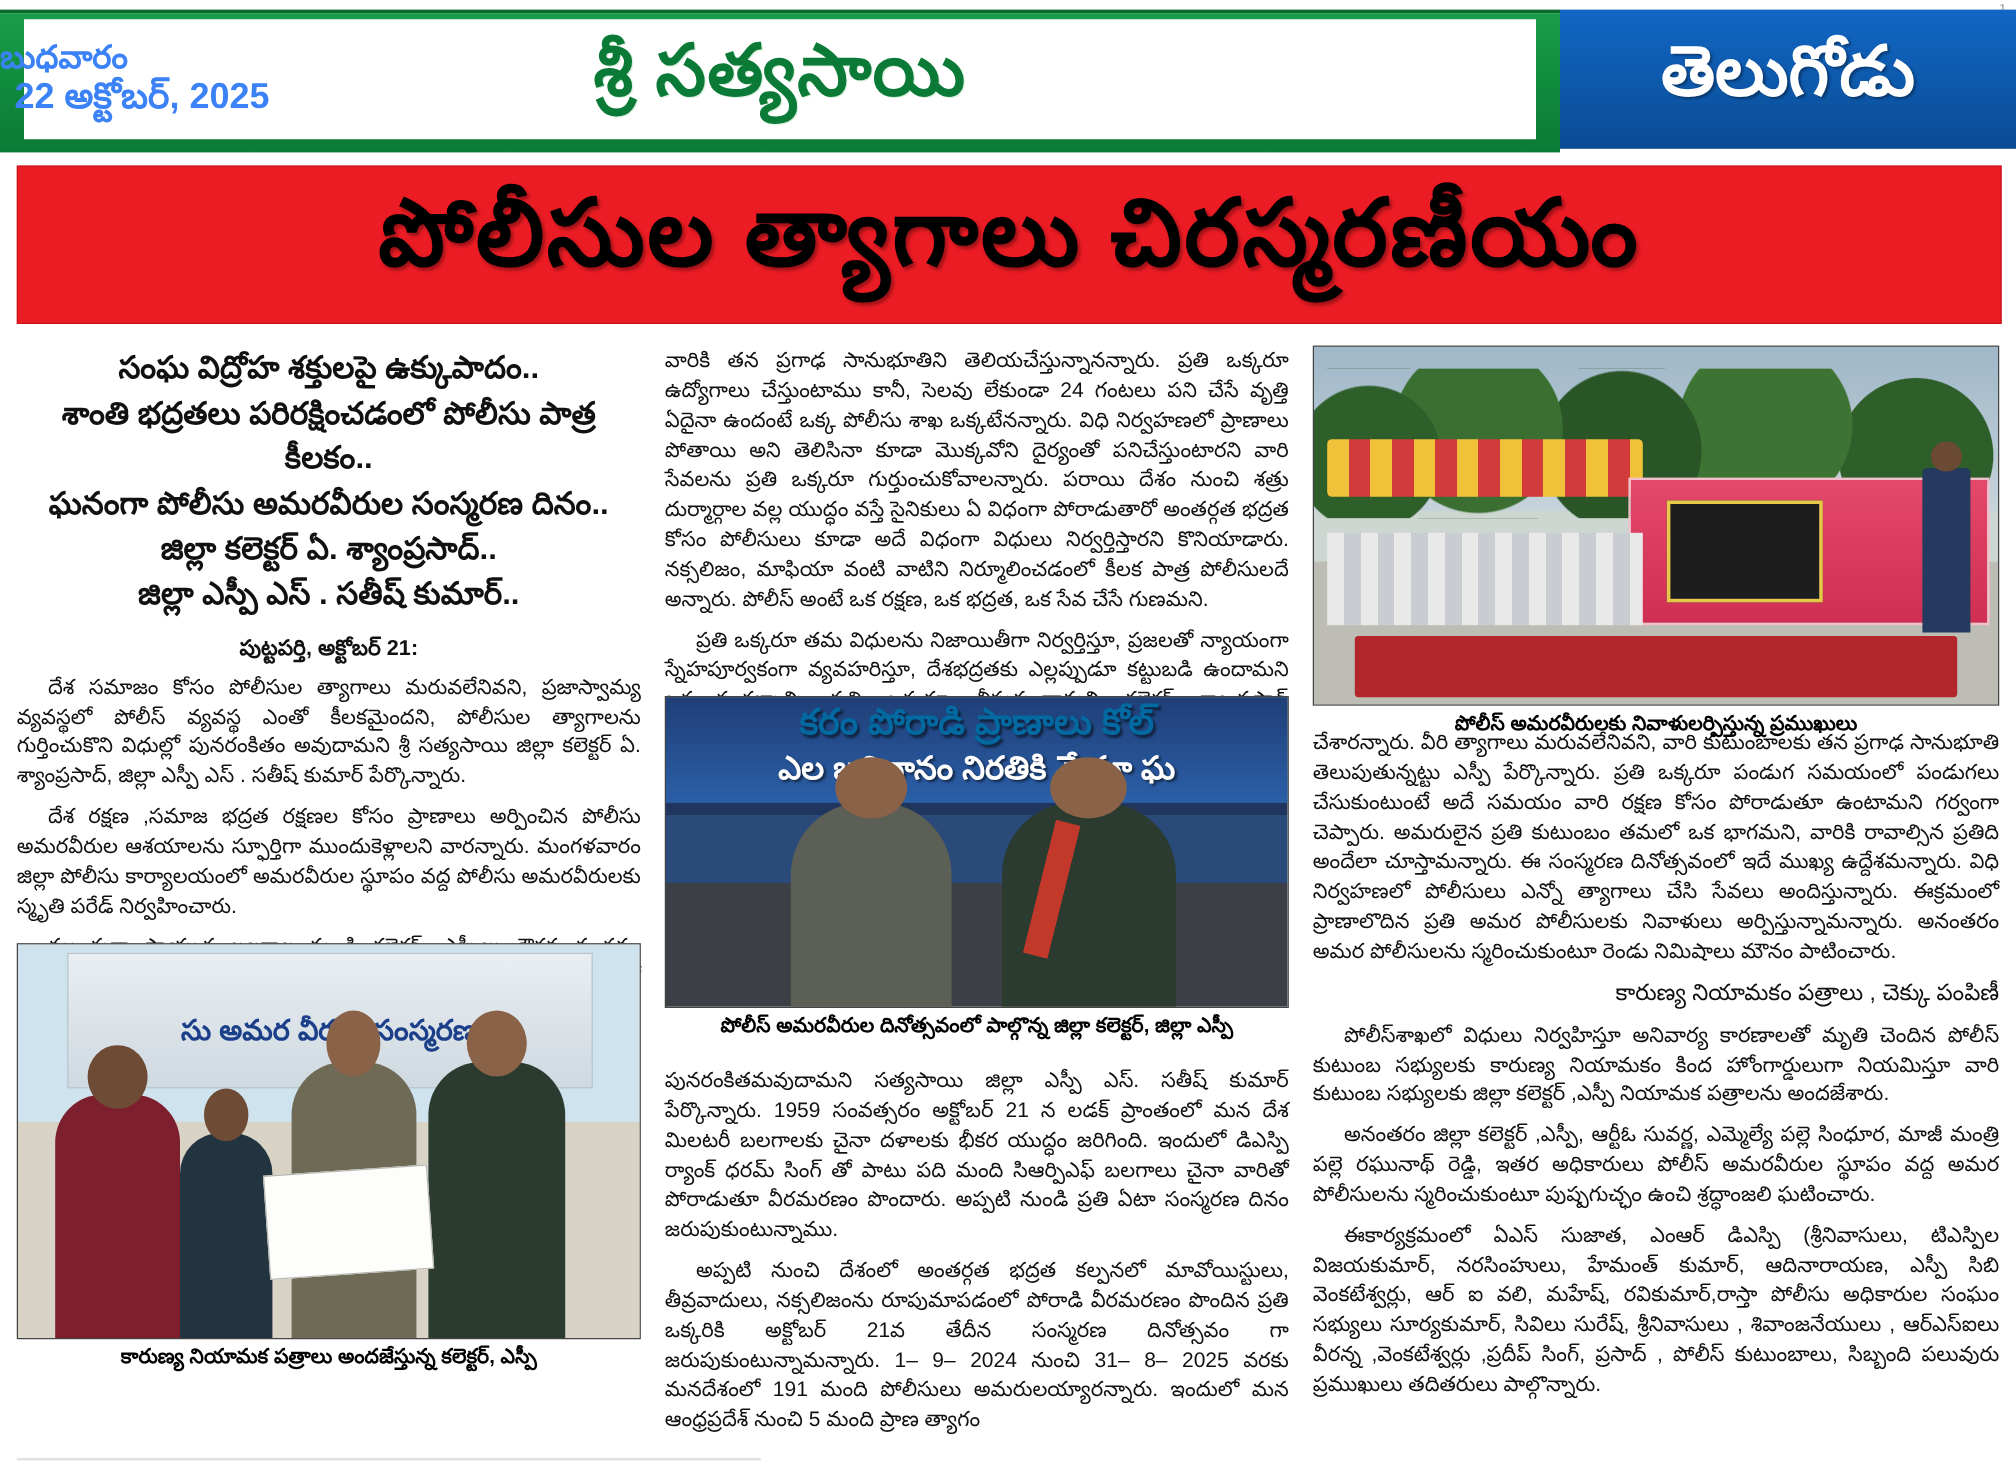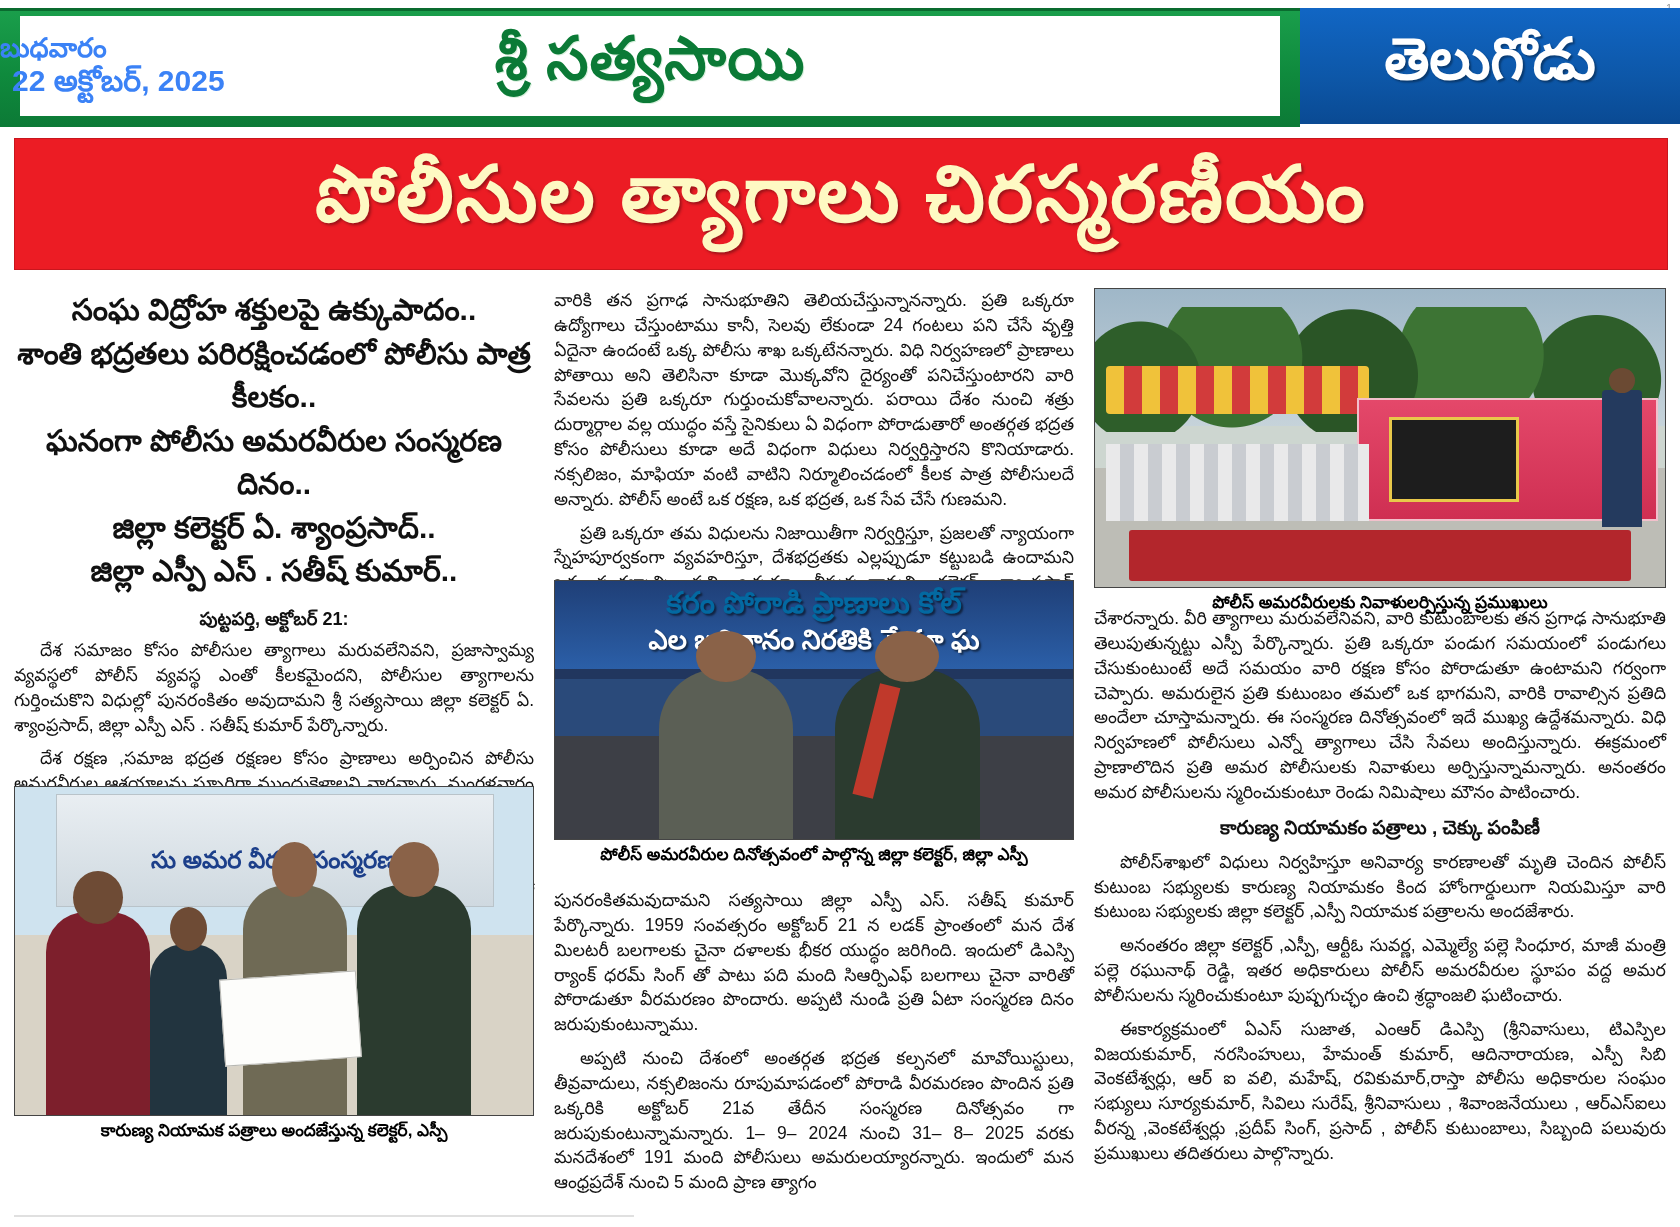--- a/index.html
+++ b/index.html
@@ -56,49 +56,49 @@
   }
 
   
   .headline{
     position:absolute;left:14px;top:138px;width:1652px;height:130px;
     background:#ec1c24;
     display:flex;align-items:center;justify-content:center;
     border:1px solid #c8161d;
   }
   .headline span{
-    color:#fef9c3;font-size:78px;font-weight:bold;letter-spacing:2px;
+    color:#000000;font-size:78px;font-weight:bold;letter-spacing:2px;
     text-shadow:2px 2px 3px rgba(0,0,0,.35);
     white-space:nowrap;
   }
 
   
   .cols{
     position:absolute;left:14px;top:288px;width:1652px;height:910px;
   }
   .col{
     position:absolute;top:0;
     font-size:17.5px;line-height:1.42;color:#111;
     text-align:justify;
   }
   .col1{left:0;width:520px;}
   .col2{left:540px;width:520px;}
   .col3{left:1080px;width:572px;}
 
   .kicker{
     text-align:center;font-weight:bold;color:#111;
-    font-size:30px;line-height:1.45;margin-bottom:14px;
+    font-size:26px;line-height:1.45;margin-bottom:14px;
   }
   .dateline{
     text-align:center;font-weight:bold;font-size:18px;margin:6px 0 6px 0;
   }
   p.body{margin:0 0 9px 0;text-indent:26px;}
   p.body.noindent{text-indent:0;}
   .subhead{
-    font-weight:bold;font-size:19px;text-align:center;margin:10px 0 8px 0;
+    font-weight:normal;font-size:19px;text-align:right;margin:10px 0 8px 0;
   }
 
   
   .photo{
     position:relative;border:1px solid #444;background:#cdd6d0;overflow:hidden;
   }
   .caption{
     text-align:center;font-weight:bold;font-size:17px;margin-top:4px;margin-bottom:10px;
     line-height:1.3;
   }

